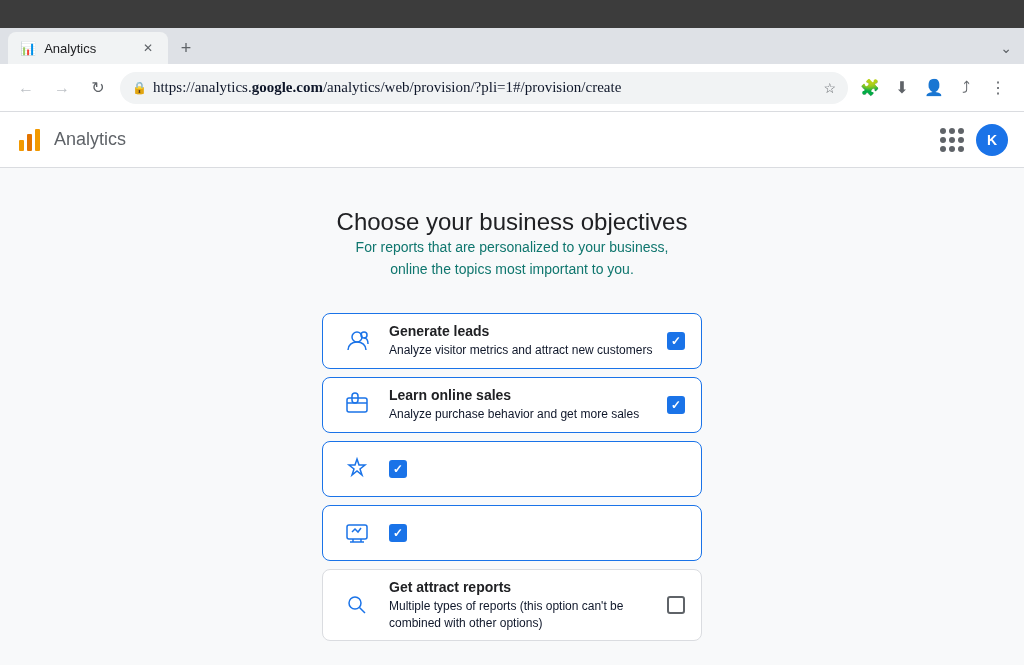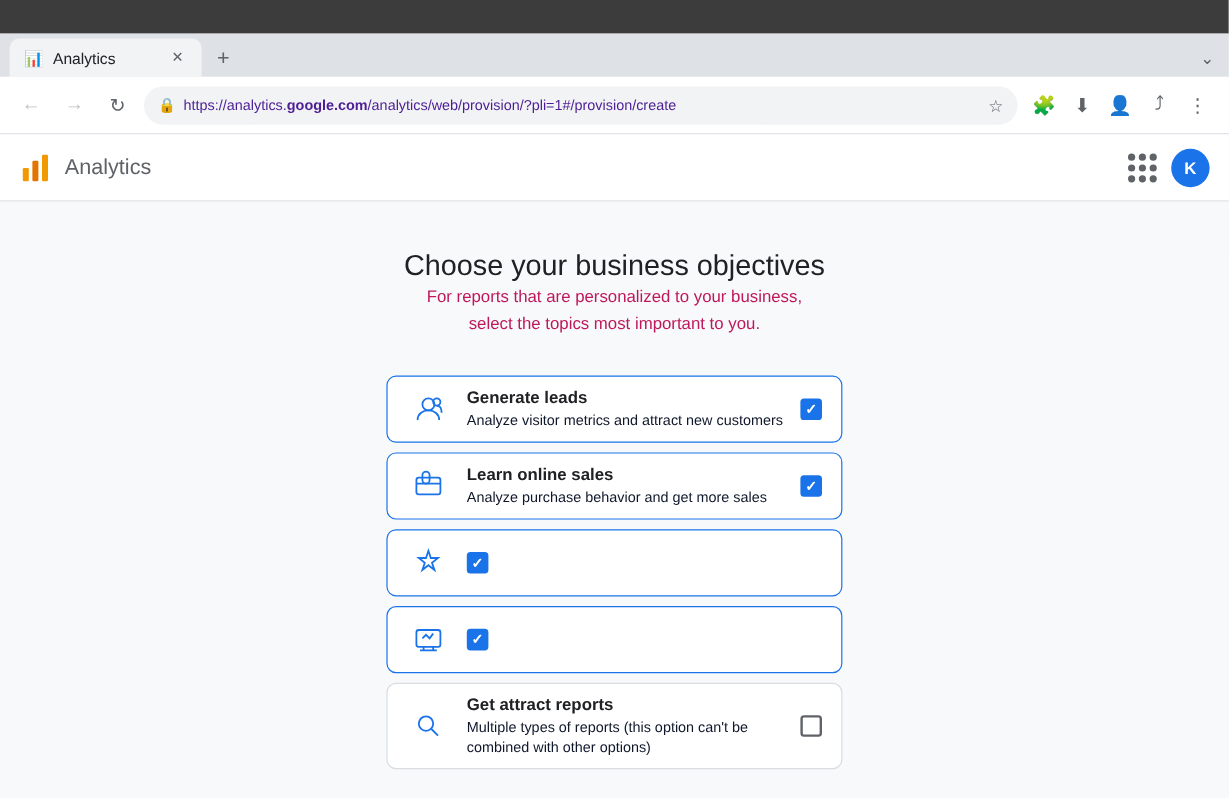--- a/index.html
+++ b/index.html
@@ -86,21 +86,21 @@
       background: #f1f3f4;
       border-radius: 16px;
       display: flex;
       align-items: center;
       padding: 0 12px;
       gap: 6px;
       font-size: 13px;
       color: #202124;
     }
     .address-lock { color: #5f6368; font-size: 12px; }
-    .address-url { color: #4c1d95; font-size: 12px; }
+    .address-url { color: #0f172a; font-size: 15px; font-family: Liberation Serif, serif; }
     .browser-actions {
       display: flex; align-items: center; gap: 4px;
     }
     .browser-action-btn {
       width: 28px; height: 28px;
       display: flex; align-items: center; justify-content: center;
       border-radius: 50%;
       color: #5f6368;
       font-size: 16px;
       cursor: pointer;
@@ -157,21 +157,21 @@
 
     .page-title {
       font-size: 24px;
       font-weight: 400;
       color: #202124;
       margin-bottom: 0;
     }
 
     .page-subtitle {
       font-size: 14px;
-      color: #be185d;
+      color: #0f766e;
       text-align: center;
       line-height: 1.6;
       margin-bottom: 32px;
     }
 
     .objectives-container {
       width: 100%;
       max-width: 380px;
       display: flex;
       flex-direction: column;
@@ -316,21 +316,21 @@
     </div>
   </div>
   <div class="header-avatar">K</div>
 </div>
 
 <div class="main-content">
 
   <h1 class="page-title">Choose your business objectives</h1>
   <p class="page-subtitle">
     <span>For reports that are personalized to your business,</span><br>
-    <span>select the topics most important to you.</span>
+    <span>online the topics most important to you.</span>
   </p>
 
   <div class="objectives-container">
 
     <div class="objective-card">
       <div class="objective-icon">
         <svg class="icon-svg" viewBox="0 0 28 28">
           <circle cx="14" cy="10" r="5"></circle>
           <path d="M5 23c0-5 4-8 9-8s9 3 9 8"></path>
           <circle cx="21" cy="8" r="3"></circle>

